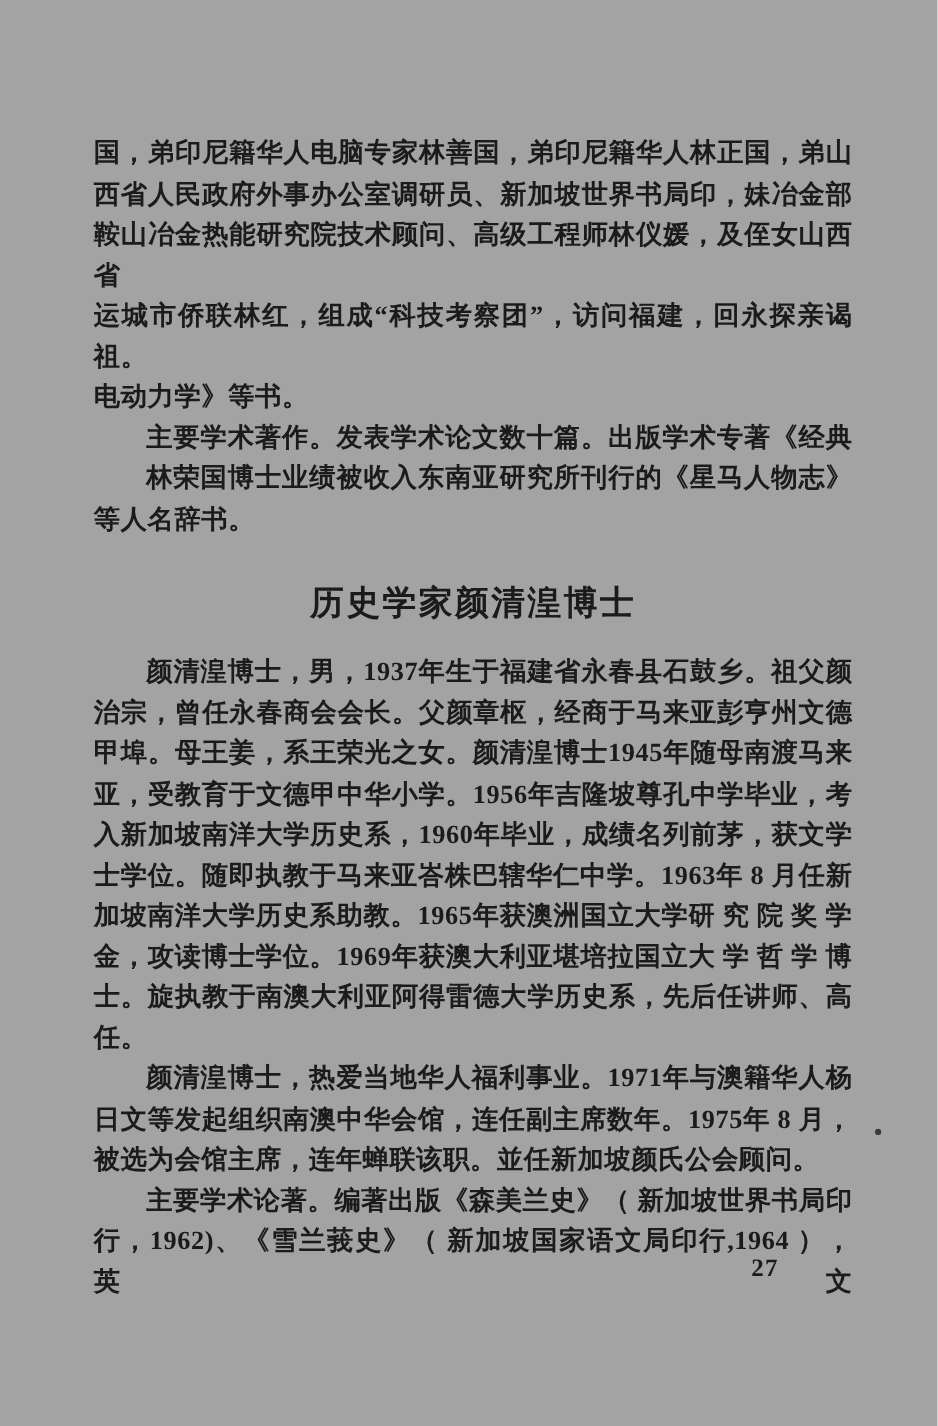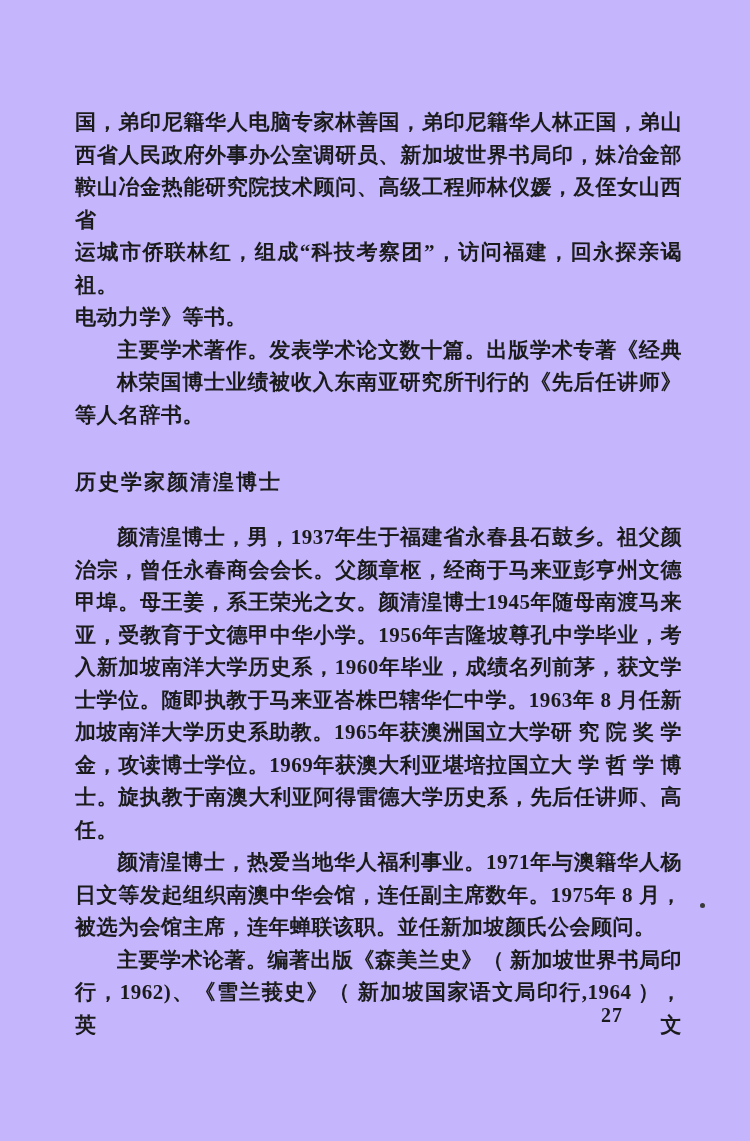--- a/index.html
+++ b/index.html
@@ -4,21 +4,21 @@
 <style>
   html, body {
     margin: 0;
     padding: 0;
     background: #fbfbf9;
   }
   .page {
     position: relative;
     width: 750px;
     height: 1141px;
-    background: #c4b5fd;
+    background: #a3a3a3;
     overflow: hidden;
     font-family: "Liberation Serif", "DejaVu Serif", serif;
     color: #1b1b1b;
   }
   .textblock {
     position: absolute;
     left: 75px;
     top: 106px;
     width: 607px;
   }
@@ -32,24 +32,25 @@
     text-align-last: justify;
     text-justify: inter-character;
   }
   .line.last {
     text-align-last: left;
   }
   .line.indent {
     text-indent: 2em;
   }
   .heading {
-    font-size: 21px;
+    font-size: 27px;
     font-weight: 700;
     line-height: 40px;
     margin: 31px 0 19px 0;
+    text-align: center;
     letter-spacing: 2px;
   }
   .pagenum {
     position: absolute;
     left: 601px;
     top: 1004px;
     font-size: 20px;
     font-weight: 600;
     letter-spacing: 1px;
   }
@@ -69,21 +70,21 @@
 <div class="page">
   <div class="textblock">
     <div>
         <div class="line">国，弟印尼籍华人电脑专家林善国，弟印尼籍华人林正国，弟山</div>
         <div class="line">西省人民政府外事办公室调研员、新加坡世界书局印，妹冶金部</div>
         <div class="line">鞍山冶金热能研究院技术顾问、高级工程师林仪媛，及侄女山西省</div>
         <div class="line">运城市侨联林红，组成“科技考察团”，访问福建，回永探亲谒</div>
         <div class="line last">祖。</div>
         <div class="line last">电动力学》等书。</div>
         <div class="line indent">主要学术著作。发表学术论文数十篇。出版学术专著《经典</div>
-        <div class="line indent">林荣国博士业绩被收入东南亚研究所刊行的《先后任讲师》</div>
+        <div class="line indent">林荣国博士业绩被收入东南亚研究所刊行的《星马人物志》</div>
         <div class="line last">等人名辞书。</div>
       </div>
     <h1 class="heading">历史学家颜清湟博士</h1>
     <div>
         <div class="line indent">颜清湟博士，男，1937年生于福建省永春县石鼓乡。祖父颜</div>
         <div class="line">治宗，曾任永春商会会长。父颜章枢，经商于马来亚彭亨州文德</div>
         <div class="line">甲埠。母王姜，系王荣光之女。颜清湟博士1945年随母南渡马来</div>
         <div class="line">亚，受教育于文德甲中华小学。1956年吉隆坡尊孔中学毕业，考</div>
         <div class="line">入新加坡南洋大学历史系，1960年毕业，成绩名列前茅，获文学</div>
         <div class="line">士学位。随即执教于马来亚峇株巴辖华仁中学。1963年 8 月任新</div>

